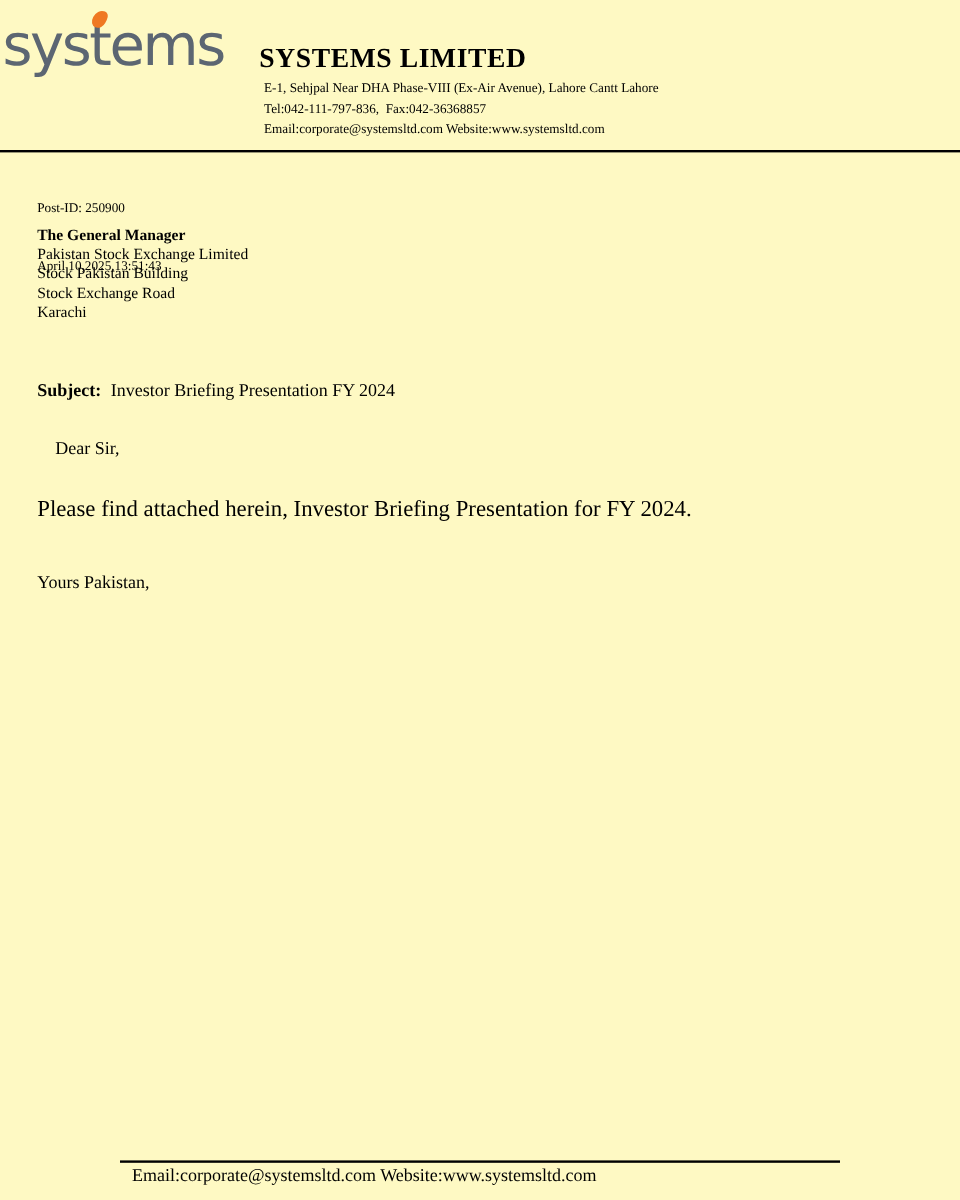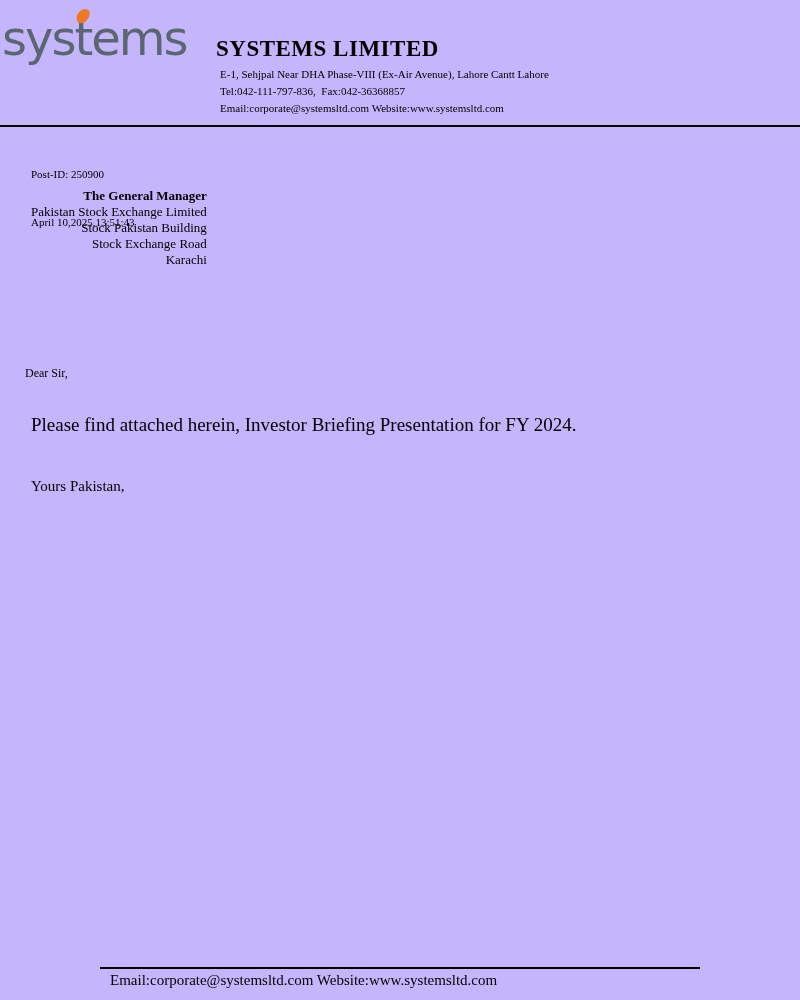--- a/index.html
+++ b/index.html
@@ -4,21 +4,21 @@
 <style>
   html, body {
     margin: 0;
     padding: 0;
     background: #ffffff;
   }
   .page {
     position: relative;
     width: 800px;
     height: 1000px;
-    background: #c4b5fd;
+    background: #fef9c3;
     font-family: "Liberation Serif", serif;
     color: #000000;
     overflow: hidden;
   }
 
   
   .letterhead {
     position: absolute;
     top: 0; left: 0; right: 0;
     height: 126px;
@@ -84,43 +84,42 @@
     font-size: 11px;
     line-height: 16px;
     white-space: pre-wrap;
   }
   .recipient-block {
     position: absolute;
     top: 188px;
     left: 31px;
     font-size: 13px;
     line-height: 16px;
-    text-align: right;
   }
   .recipient-name {
     font-weight: bold;
     font-size: 13px;
   }
   .subject-line {
     position: absolute;
     top: 318px;
     left: 31px;
     font-size: 15px;
   }
   .subject-label {
     font-weight: bold;
   }
   .subject-text {
     margin-left: 8px;
   }
   .salutation {
     position: absolute;
     top: 366px;
-    left: 25px;
-    font-size: 12px;
+    left: 46px;
+    font-size: 15px;
     text-align: right;
   }
   .body-line {
     position: absolute;
     top: 414px;
     left: 31px;
     font-size: 19px;
   }
   .closing {
     position: absolute;
@@ -169,20 +168,23 @@
   </div>
 
   <div class="recipient-block">
     <div class="recipient-name">The General Manager</div>
     <div>Pakistan Stock Exchange Limited</div>
     <div>Stock Pakistan Building</div>
     <div>Stock Exchange Road</div>
     <div>Karachi</div>
   </div>
 
+  <div class="subject-line">
+    <span class="subject-label">Subject:</span><span class="subject-text">Investor Briefing Presentation FY 2024</span>
+  </div>
 
   <div class="salutation">Dear Sir,</div>
 
   <div class="body-line">Please find attached herein, Investor Briefing Presentation for FY 2024.</div>
 
   <div class="closing">Yours Pakistan,</div>
 
   <div class="footer-rule"></div>
   <div class="footer-text">Email:corporate@systemsltd.com Website:www.systemsltd.com</div>
 

